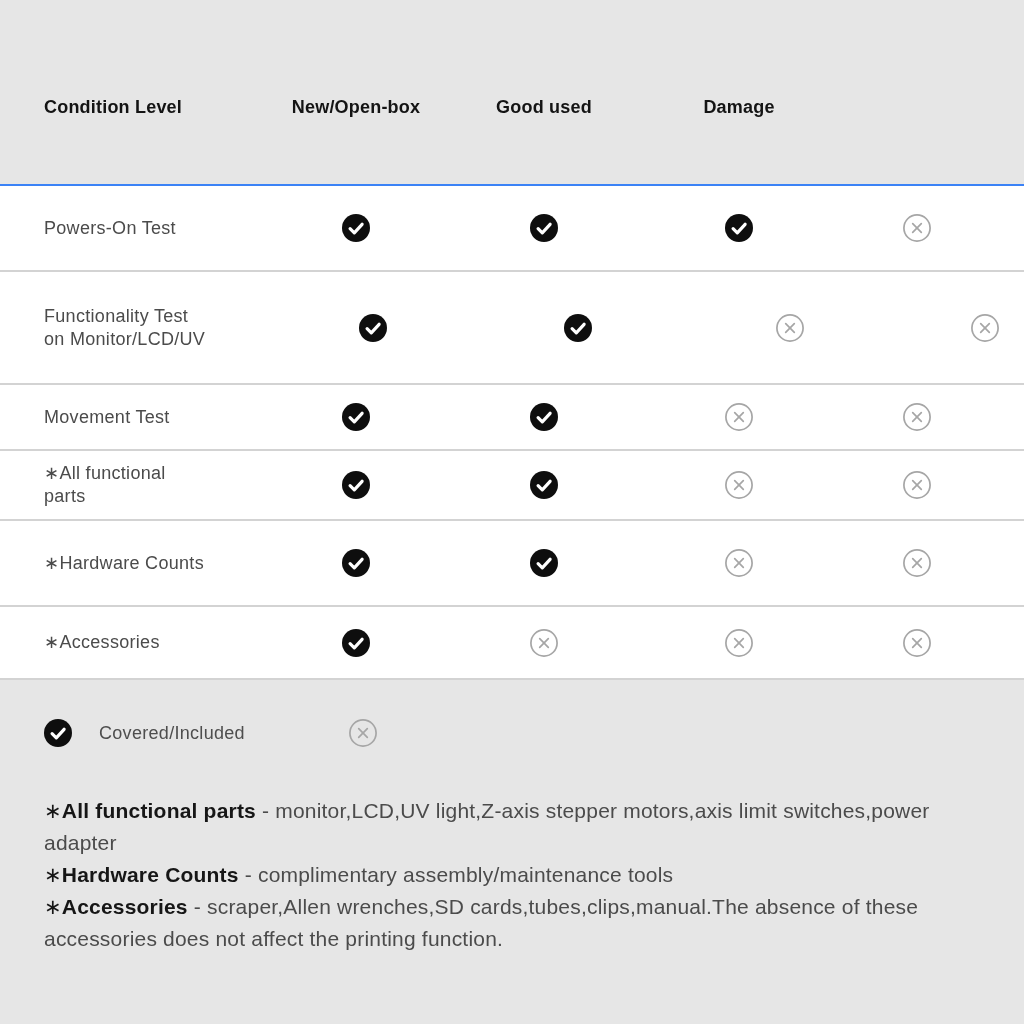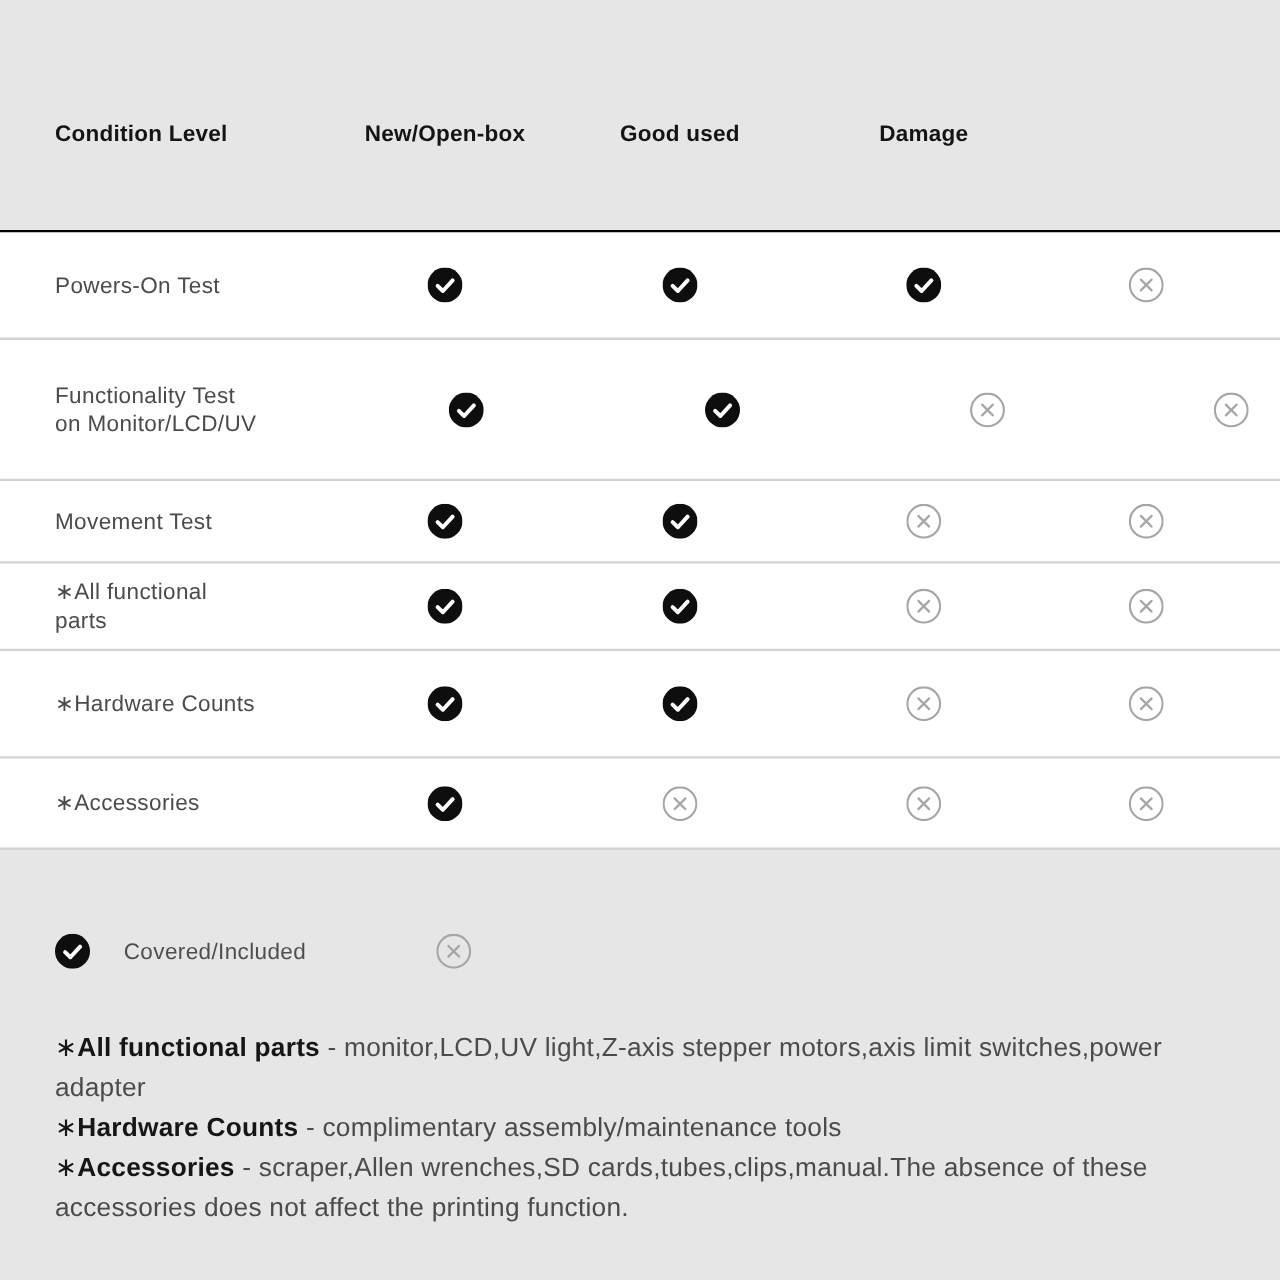--- a/index.html
+++ b/index.html
@@ -22,36 +22,36 @@
   .table-header { height: 184px; background: #e6e6e6; }
   .table-header .hcell {
     font-size: 18px; font-weight: bold; line-height: 22px;
     color: #141414; letter-spacing: .2px;
     white-space: pre-line; text-align: center;
     transform: translateY(15px);
   }
   .table-header .hcell.first { text-align: left; padding-left: 44px; }
 
   
-  .table-body { background: #ffffff; border-top: 2px solid #000000; }
+  .table-body { background: #ffffff; border-top: 2px solid #3b82f6; }
   .trow { border-bottom: 2px solid #d3d3d3; background: #ffffff; }
   .trow .label {
     padding-left: 44px;
     font-size: 18px; line-height: 23px; letter-spacing: .3px;
     color: #4b4b4b; white-space: pre-line;
   }
   .cell { display: flex; justify-content: center; align-items: center; }
   .r1 { height: 86px; } .r2 { height: 113px; gap: 17px; } .r3 { height: 66px; }
   .r4 { height: 70px; } .r5 { height: 86px; } .r6 { height: 73px; }
 
   .icon-slot { width: 28px; height: 28px; display: inline-flex; }
   .icon-slot svg { display: block; }
 
   
-  .footer { padding-top: 39px; background: #e6e6e6; margin-top: 28px; }
+  .footer { padding-top: 39px; background: #e6e6e6; }
   .legend {
     display: flex; align-items: center;
     padding-left: 44px; height: 28px;
   }
   .legend .ltext {
     font-size: 18px; color: #4e4e4e; letter-spacing: .3px;
     margin-left: 27px;
   }
   .legend .micon { margin-left: 104px; }
   .legend .mtext { margin-left: 25px; }

